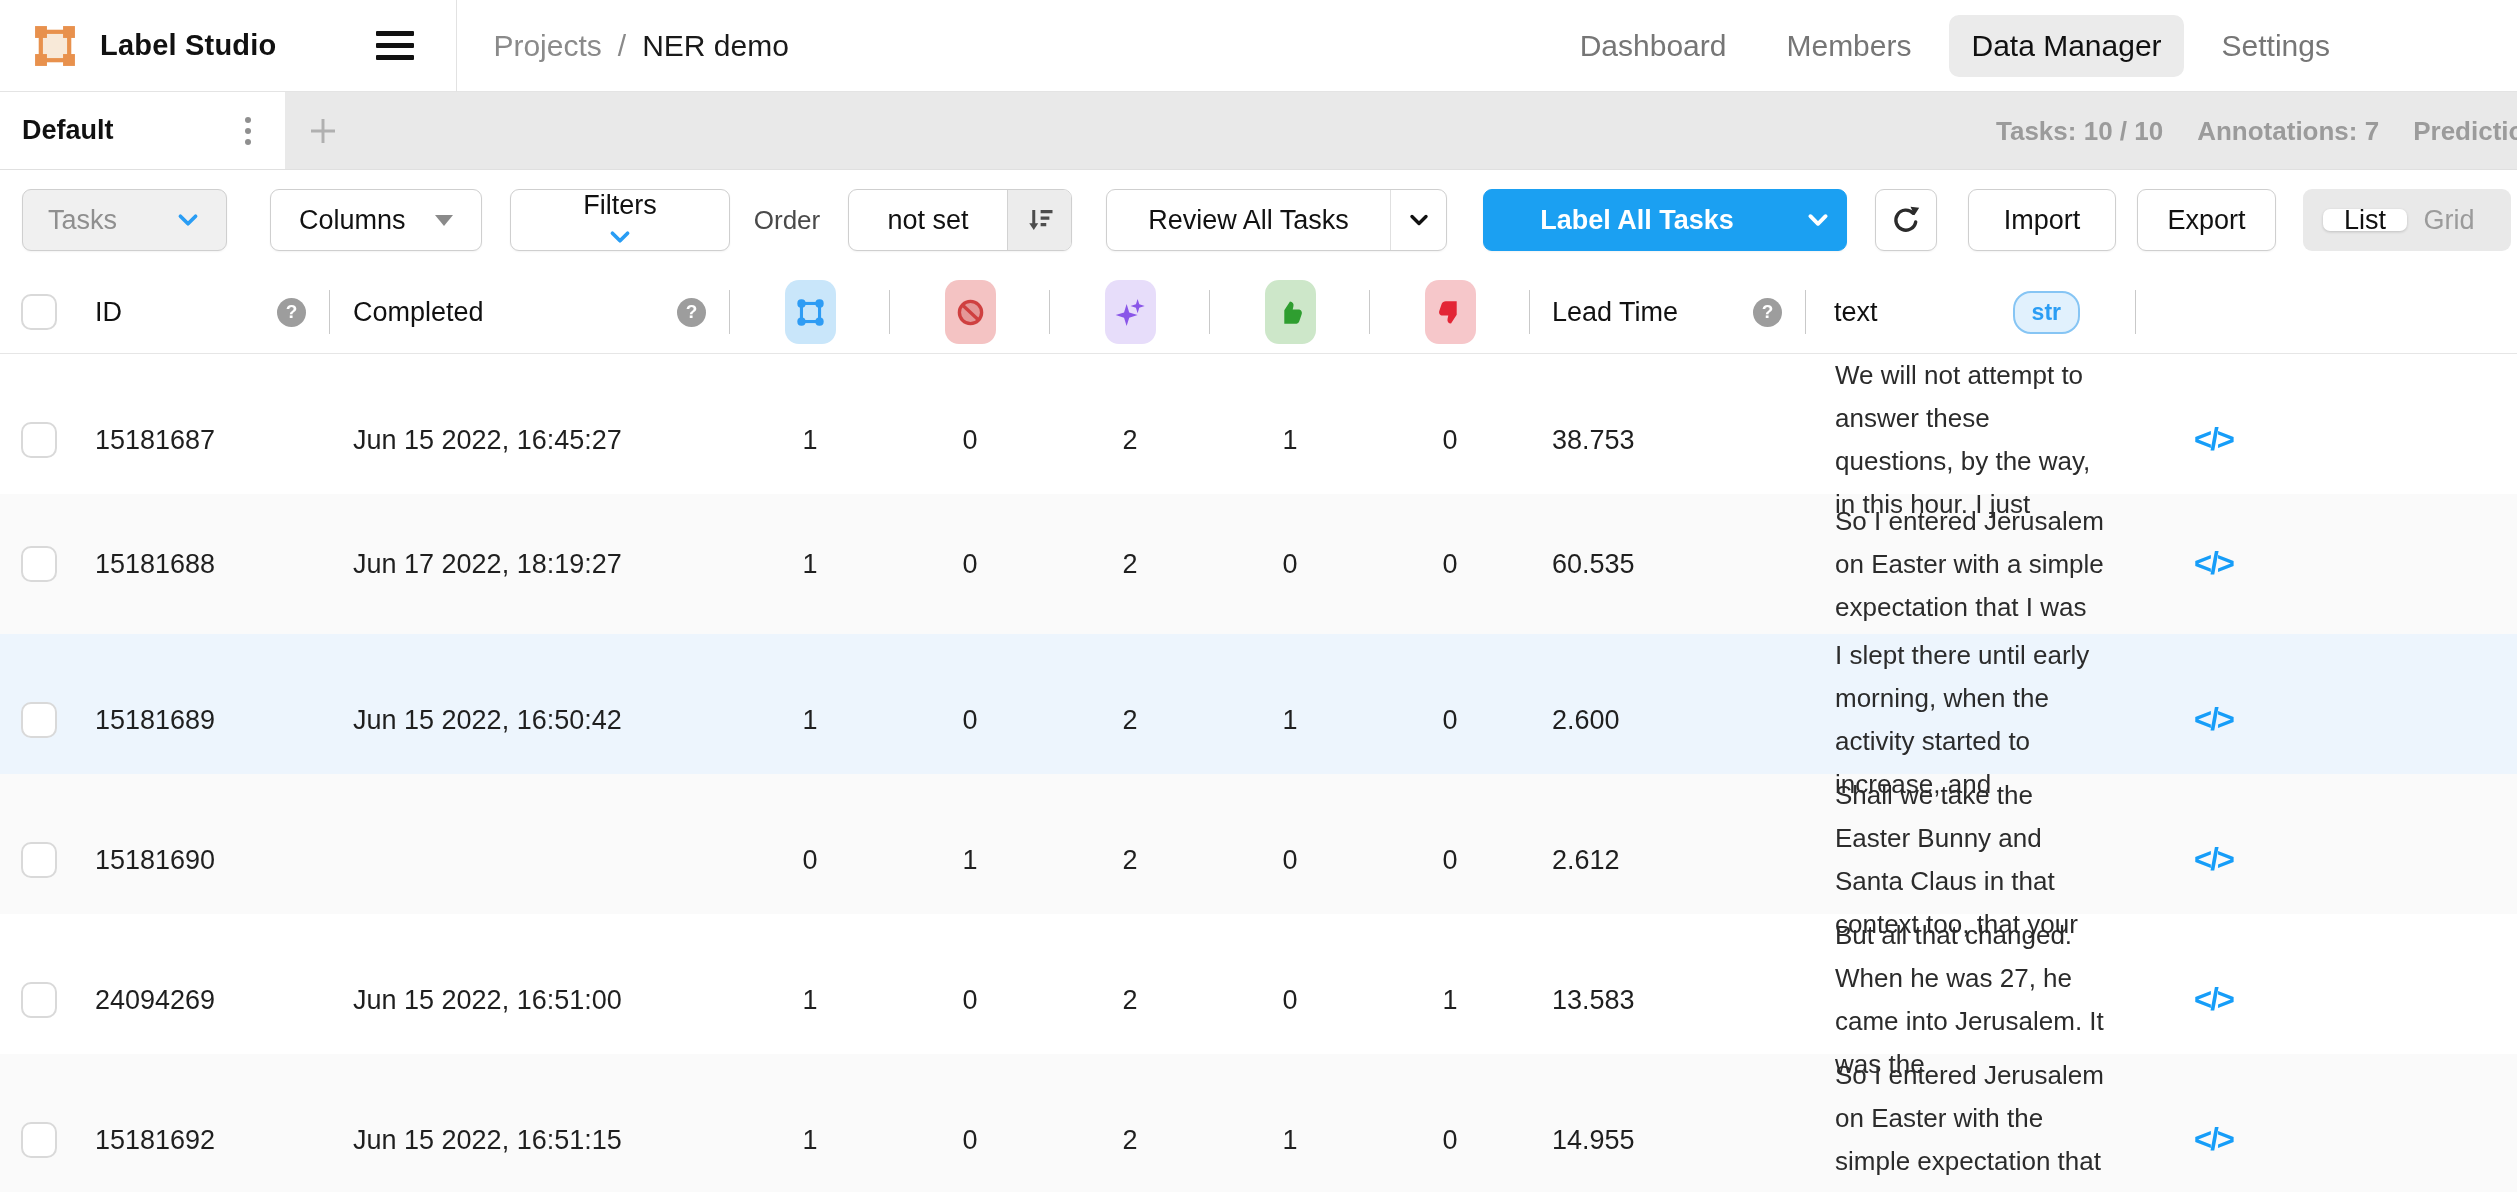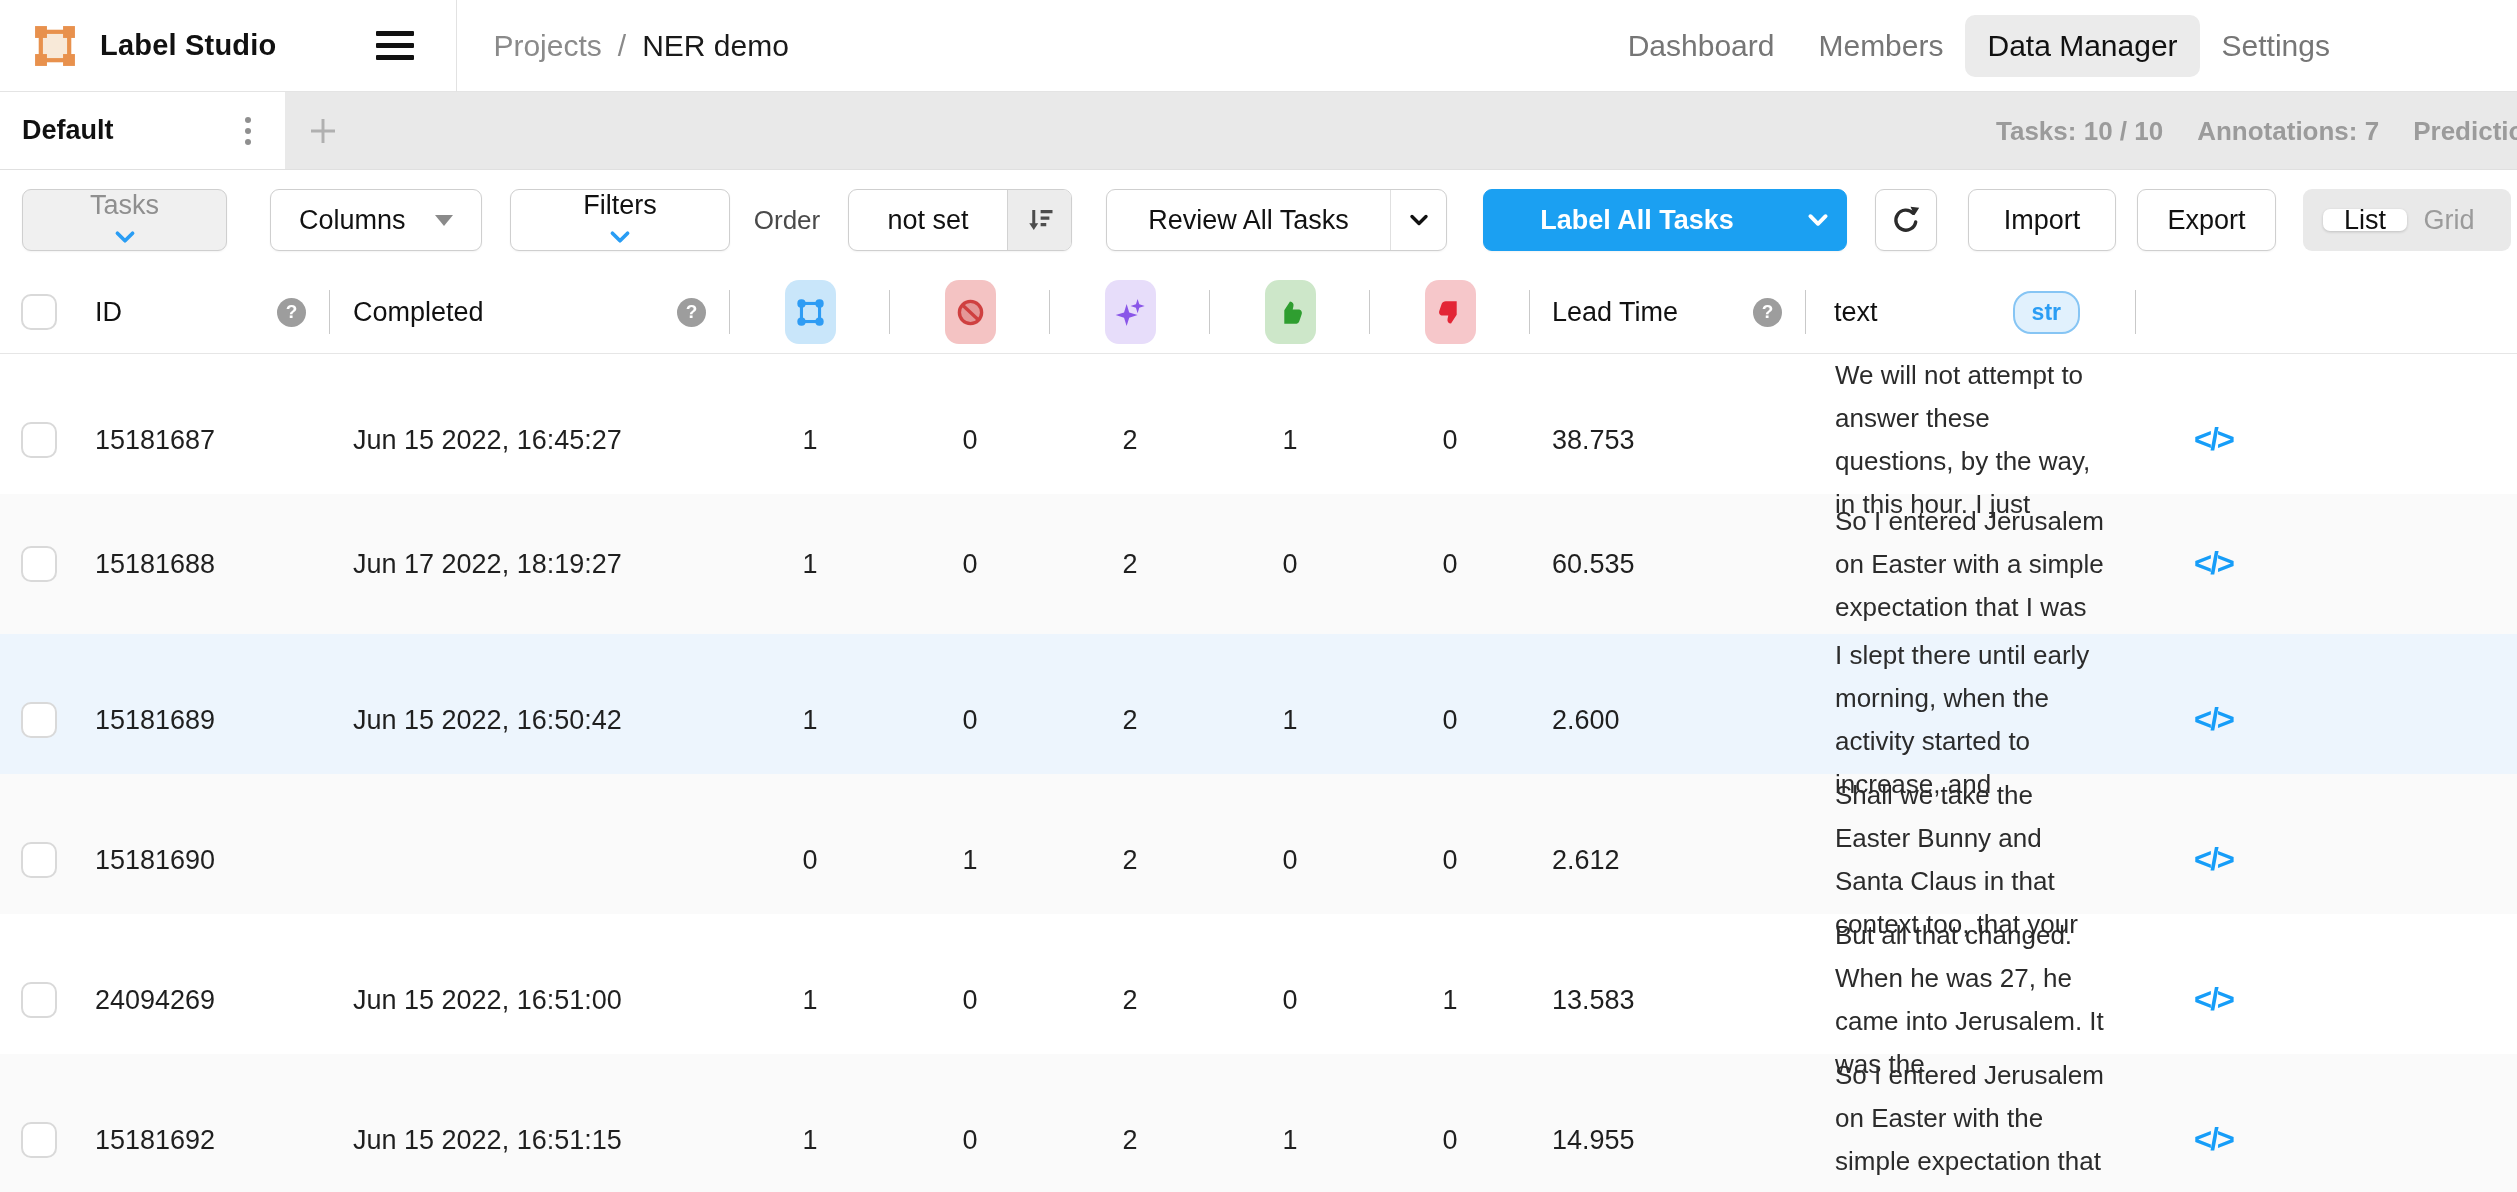--- a/index.html
+++ b/index.html
@@ -9,21 +9,21 @@
   
   .app-header { height:92px; display:flex; align-items:center; background:#fff;
     border-bottom:1px solid #e4e4e4; padding-left:32px; position:relative; }
   .logo { width:46px; height:46px; margin-right:22px; flex:0 0 auto; }
   .app-title { font-size:29px; font-weight:700; color:#111; letter-spacing:.2px; }
   .hamburger { margin-left:100px; display:flex; flex-direction:column; gap:7px; cursor:pointer; }
   .hamburger i { display:block; width:38px; height:5px; background:#111; border-radius:1px; }
   .hdr-divider { width:1px; height:92px; background:#e2e2e2; margin-left:42px; }
   .breadcrumb { display:flex; align-items:center; margin-left:36px; font-size:30px; }
   .bc-root { color:#8a8a8a; } .bc-sep { color:#8a8a8a; margin:0 16px; } .bc-cur { color:#1a1a1a; }
-  .top-nav { margin-left:auto; display:flex; align-items:center; font-size:30px; padding-right:165px; gap:0; }
+  .top-nav { margin-left:auto; display:flex; align-items:center; font-size:30px; padding-right:165px; gap:16px; }
   .nav-item { color:#767676; padding:14px 22px; border-radius:10px; cursor:pointer; }
   .nav-item.active { background:#ebebeb; color:#111; }
 
   
   .tab-bar { height:78px; background:#e9e9e9; display:flex; align-items:stretch; position:relative;
     border-bottom:1px solid #e0e0e0;font-weight:bold; }
   .tab { width:285px; background:#fff; display:flex; align-items:center; padding:0 22px; }
   .tab-label { font-size:27px; color:#111; }
   .kebab { margin-left:auto; margin-right:6px; display:flex; flex-direction:column; gap:5px; cursor:pointer; padding:6px; }
   .kebab i { width:6px; height:6px; border-radius:50%; background:#8f8f8f; display:block; }
@@ -31,21 +31,21 @@
     font-size:46px; font-weight:300; cursor:pointer; }
   .tab-stats { position:absolute; left:1996px; top:0; height:78px; display:flex; align-items:center;
     white-space:nowrap; font-size:26px; color:#9b9b9b; }
   .tab-stats span { margin-right:34px; }
 
   
   .toolbar { height:100px; background:#fff; display:flex; align-items:center; padding-left:22px; }
   .btn { height:62px; border:1.6px solid #cfcfcf; border-radius:9px; background:#fff;
     display:flex; align-items:center; font-size:27px; color:#111; cursor:pointer;
     box-shadow:0 1px 2px rgba(0,0,0,.05); overflow:hidden; }
-  .btn-tasks { width:205px; margin-left:0; background:#f0f0f0; color:#8f8f8f; justify-content:space-between; padding:0 8px;flex-direction:column; }
+  .btn-tasks { width:205px; margin-left:0; background:#f0f0f0; color:#8f8f8f; justify-content:space-between; padding:0 25px; }
   .btn-columns { width:212px; margin-left:43px; justify-content:space-between; padding:0 28px; }
   .btn-filters { width:220px; margin-left:28px; justify-content:space-between; padding:0 26px;flex-direction:column; }
   .order-label { margin-left:22px; font-size:26px; color:#4a4a4a; width:70px; text-align:center; }
   .btn-notset { width:224px; margin-left:26px; padding:0; }
   .notset-val { flex:1; text-align:center; }
   .sort-seg { width:64px; height:100%; background:#ececec; border-left:1px solid #d2d2d2;
     display:flex; align-items:center; justify-content:center; }
   .btn-review { width:341px; margin-left:34px; padding:0; }
   .btn-review .lbl { flex:1; text-align:center; }
   .chev-seg { width:56px; height:100%; border-left:1px solid #e0e0e0; display:flex; align-items:center; justify-content:center; }

